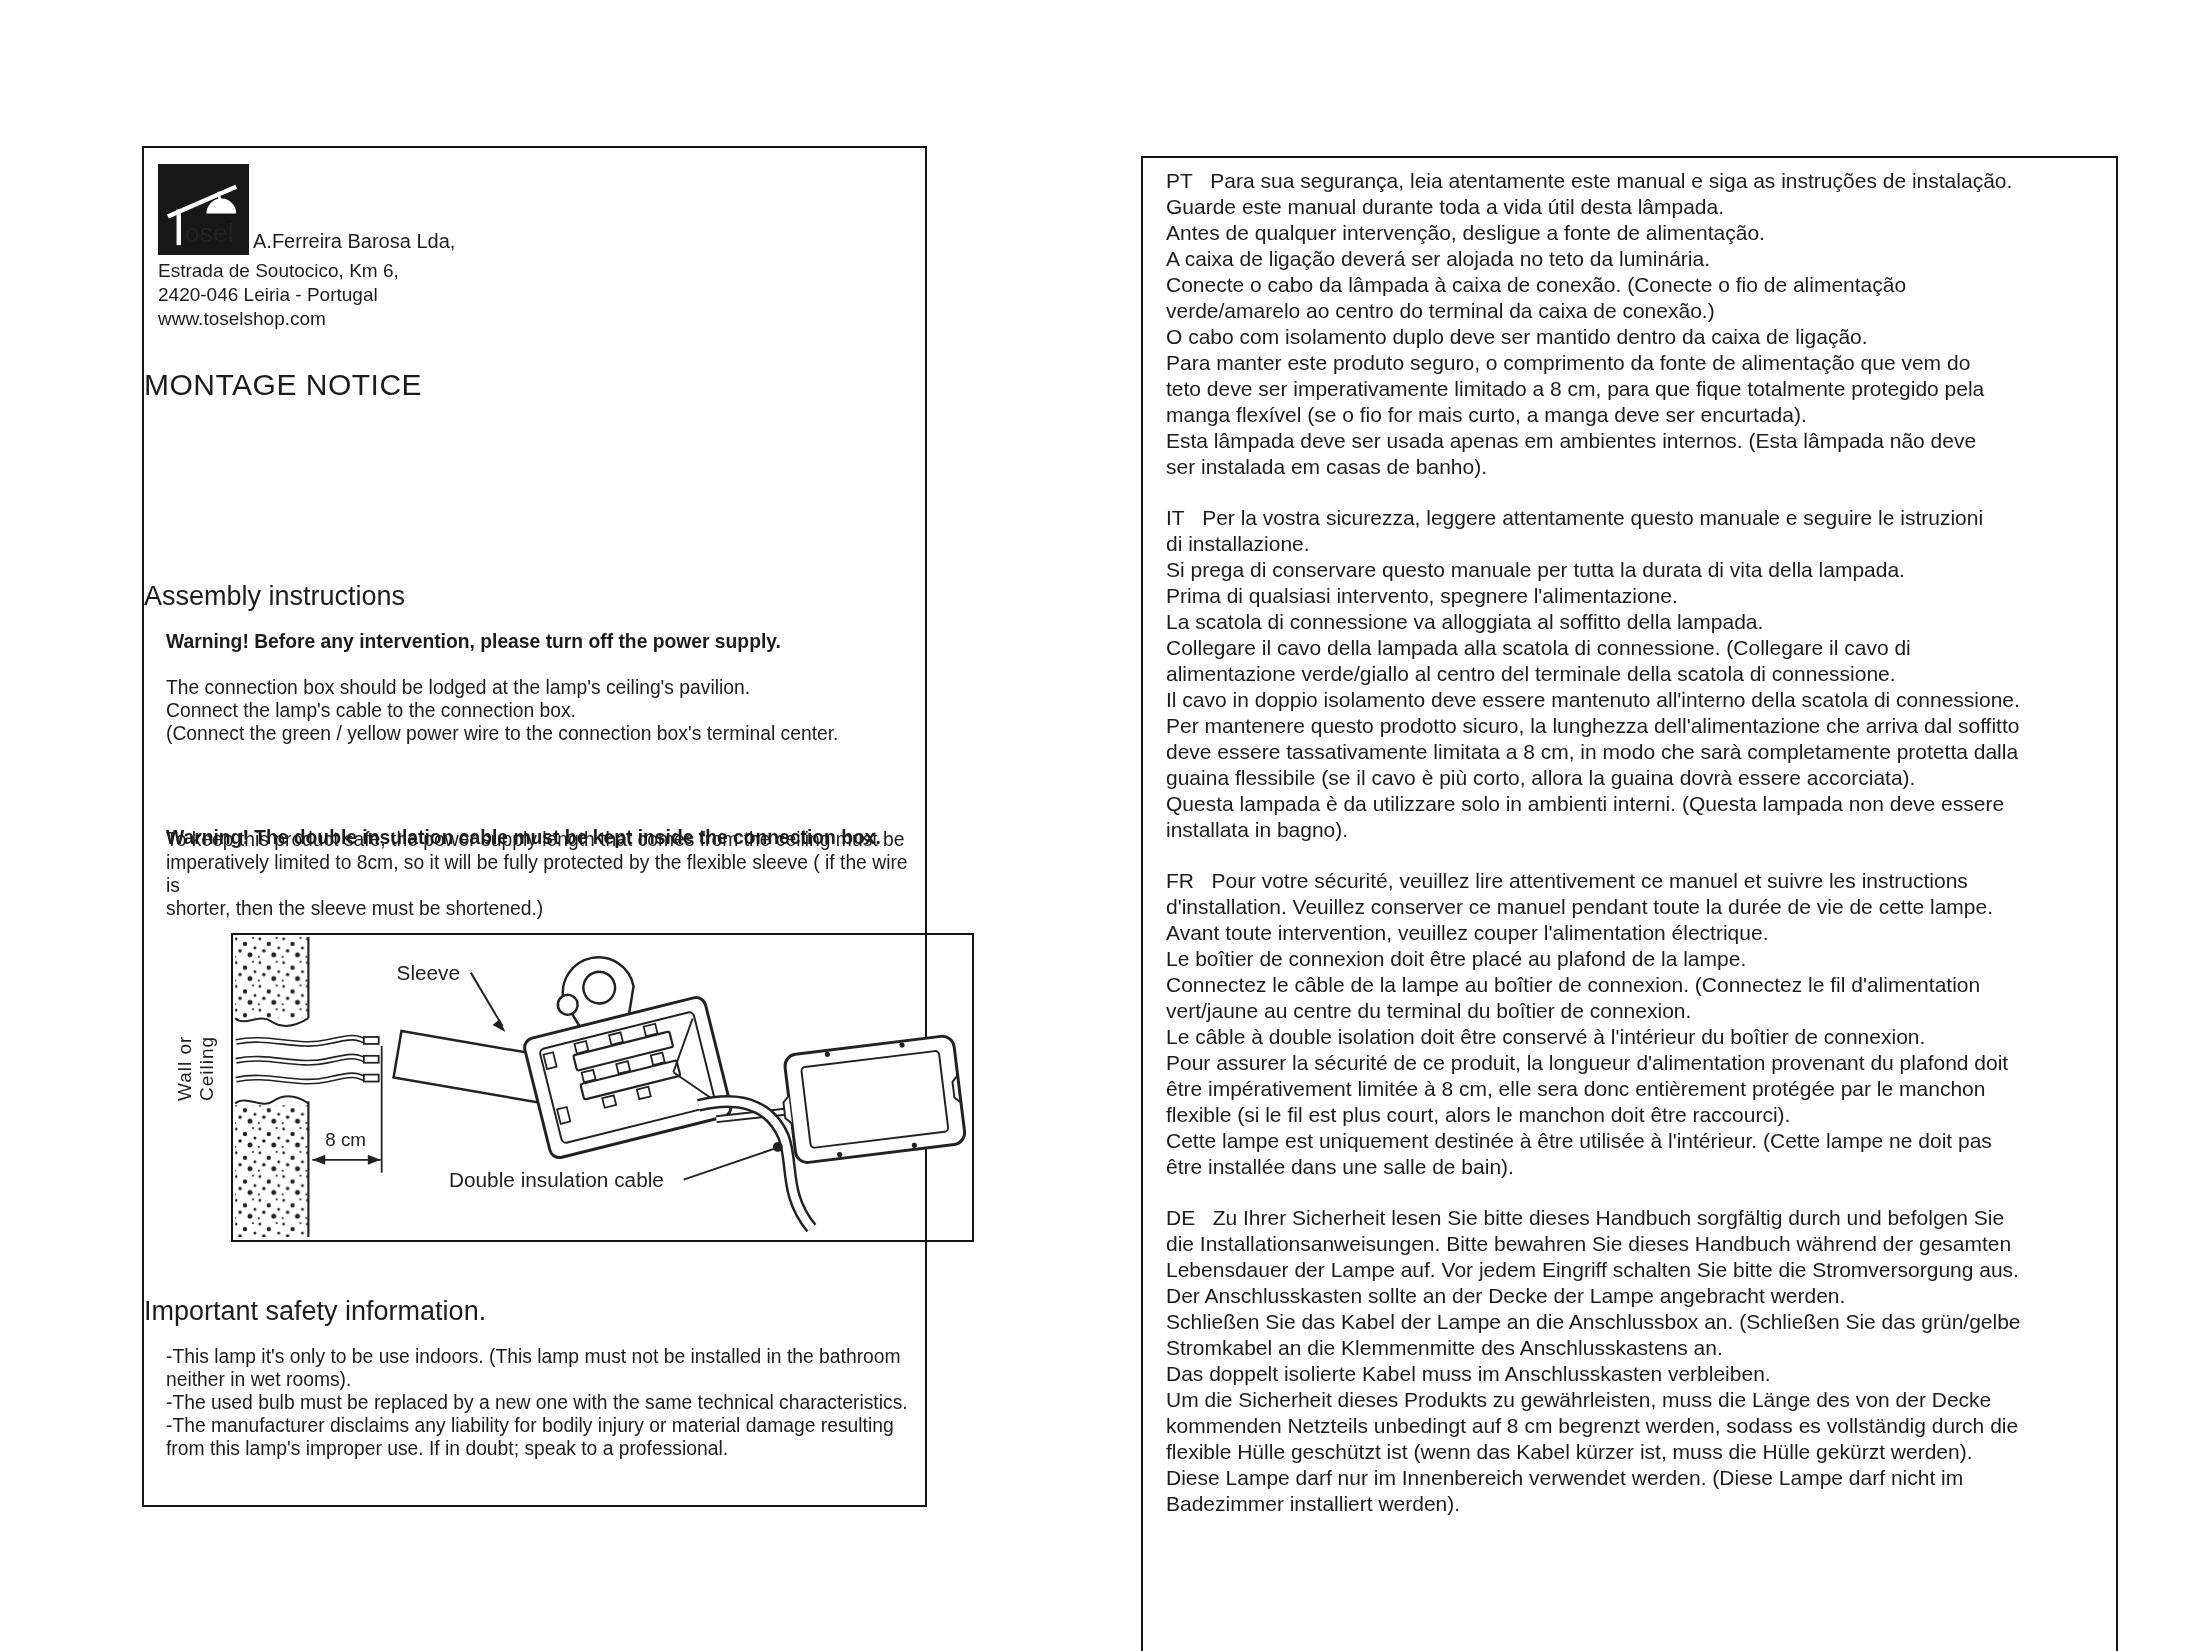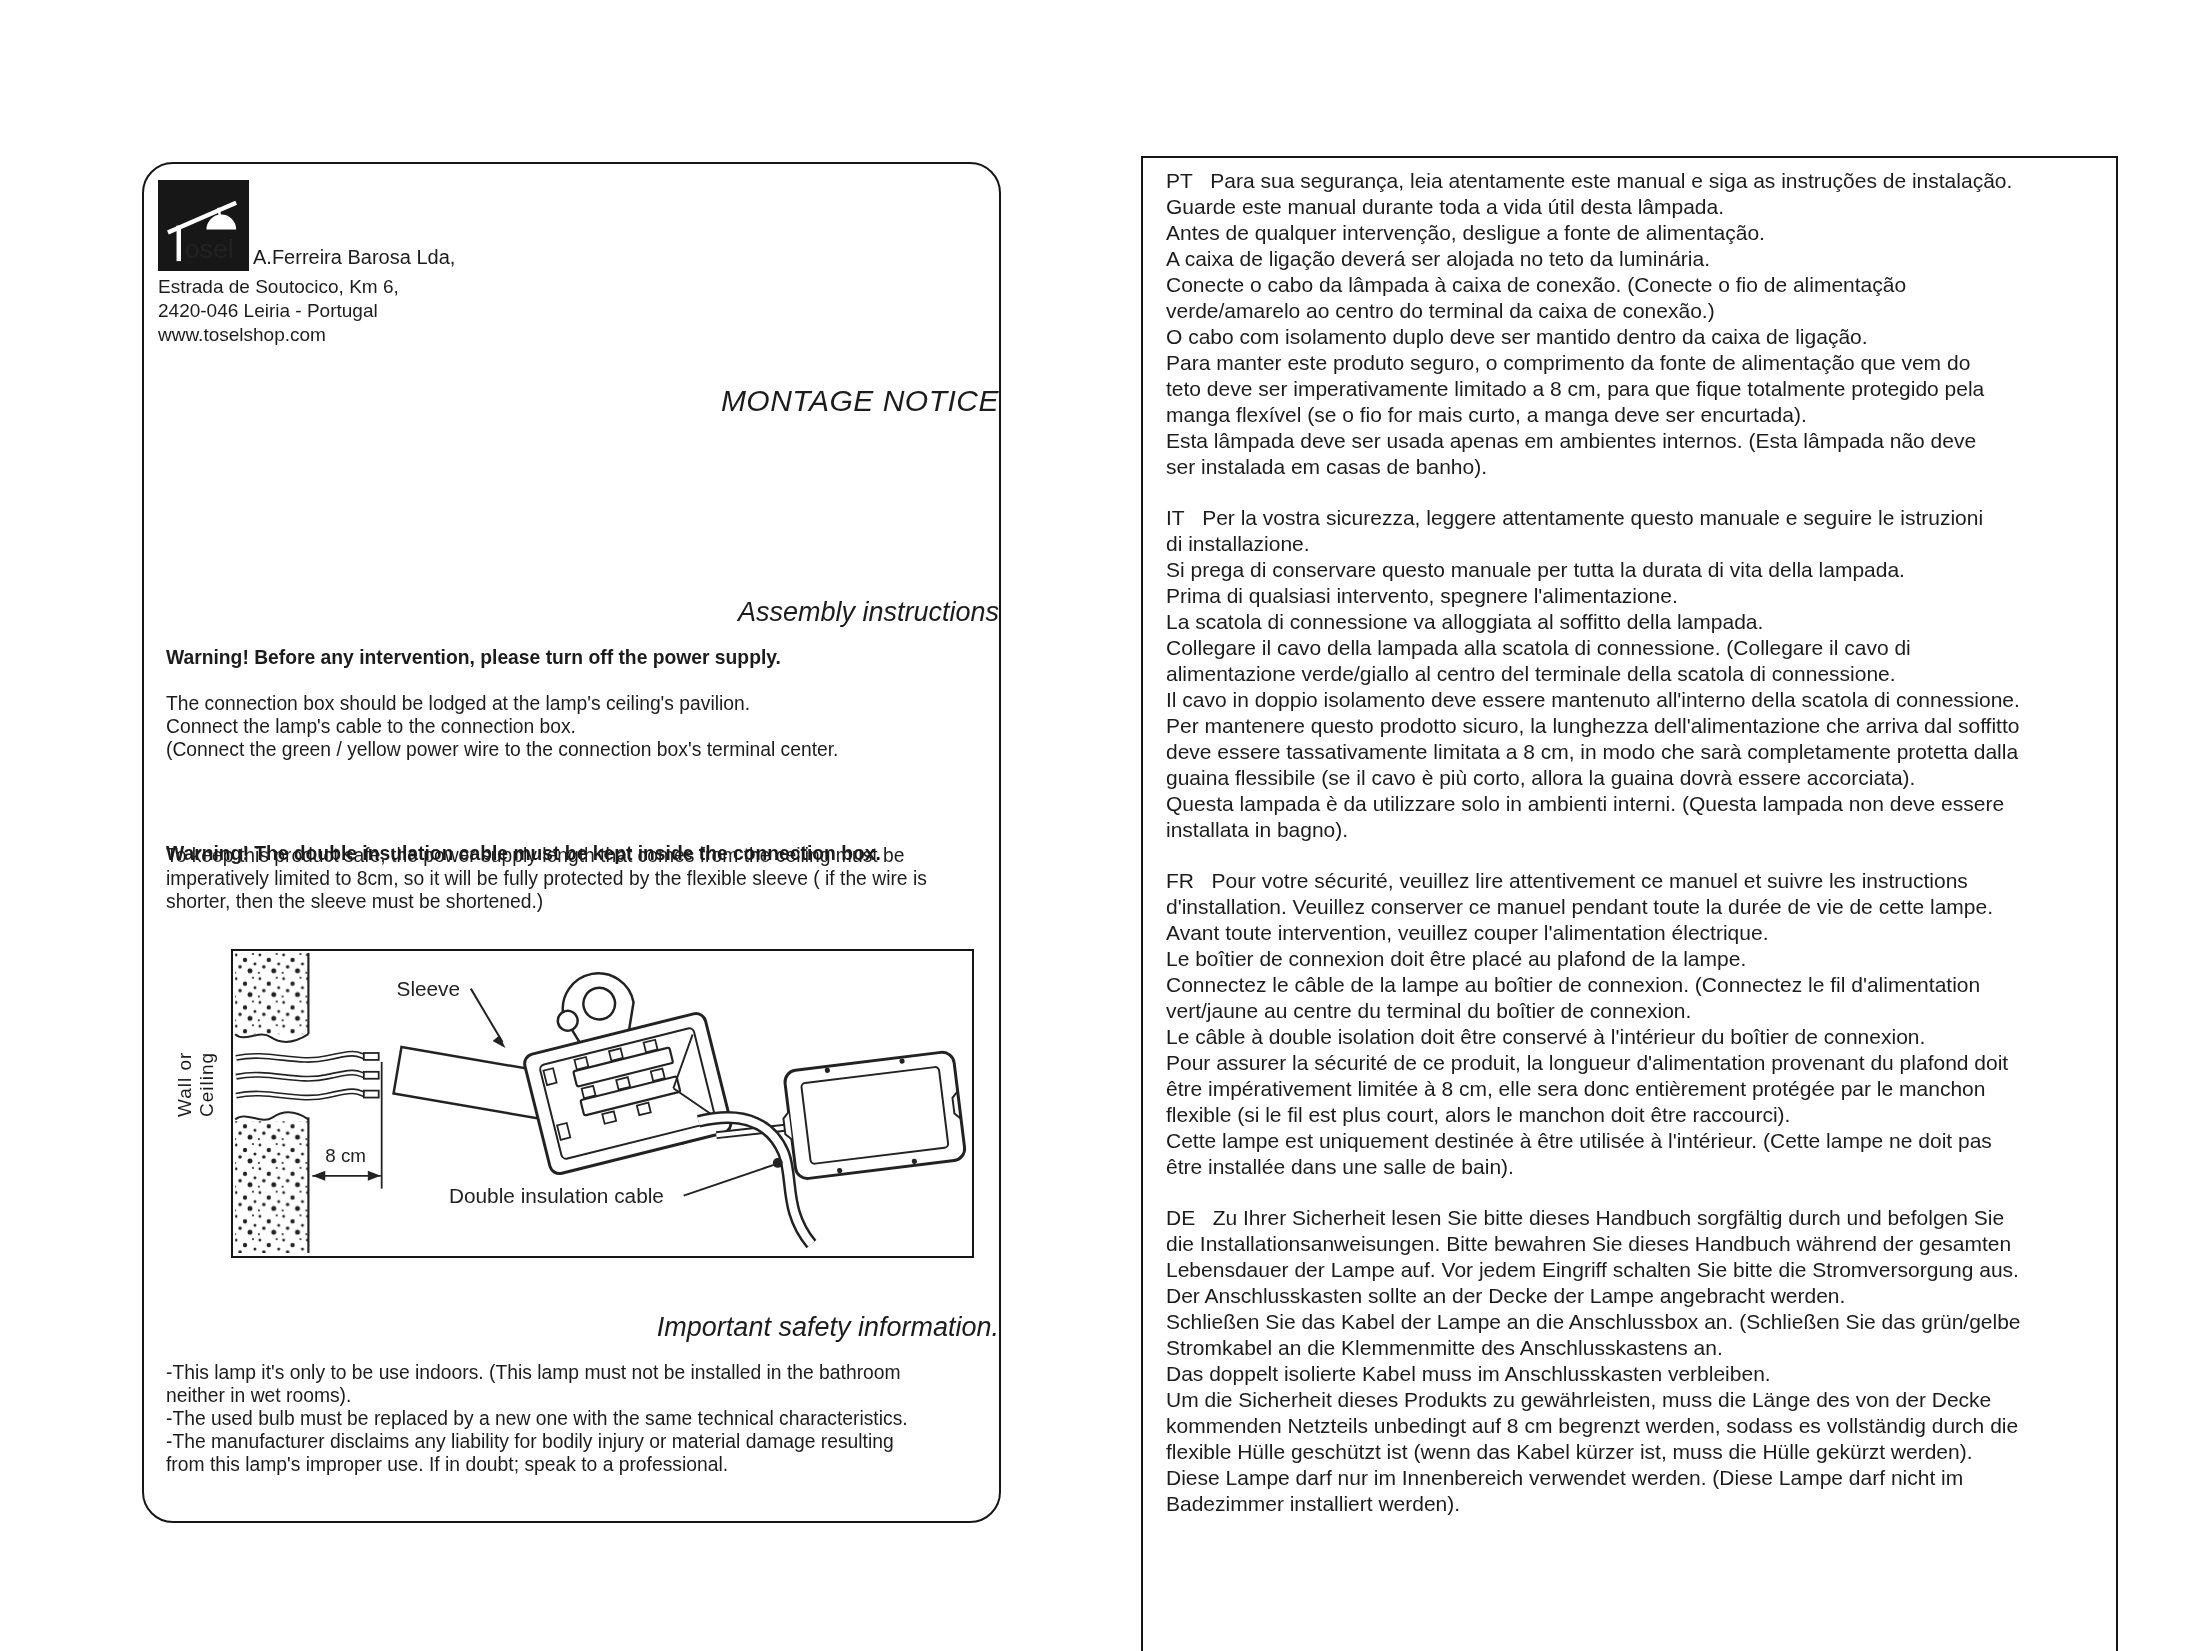--- a/index.html
+++ b/index.html
@@ -1,22 +1,22 @@
 <!DOCTYPE html>
 <html><head>
 <meta charset="utf-8">
 <style>
   html,body{margin:0;padding:0;background:#ffffff;}
   body{width:2203px;height:1651px;position:relative;font-family:"Liberation Sans",sans-serif;color:#1c1c1c;-webkit-font-smoothing:antialiased;}
   .page{position:absolute;background:#ffffff;border:2px solid #161616;box-sizing:border-box;}
-  #pageL{left:142px;top:162px;width:859px;height:1361px;border-radius:31px;}
+  #pageL{left:142px;top:146px;width:785px;height:1361px;}
   #pageR{left:1141px;top:156px;width:977px;height:1642px;padding:10px 16px 0 23px;box-sizing:border-box;}
   .abs{position:absolute;}
   .pre{white-space:pre-line;}
-  .center{left:0;right:0;text-align:right;font-style:italic;}
+  .center{left:0;right:0;text-align:left;}
   .body-txt{font-size:19.3px;line-height:23px;}
   .bold{font-weight:bold;}
   #logo{left:14px;top:16px;width:91px;height:91px;}
   .company{left:109px;top:82px;font-size:20px;}
   .addr{left:14px;top:111px;font-size:19px;line-height:24px;}
   .doc-title{top:220px;font-size:30px;letter-spacing:0.5px;}
   .doc-sub{top:289px;font-size:22px;font-weight:bold;}
   .h2{font-size:27px;}
   .h2a{top:433px;}
   .h2b{top:1148px;}

